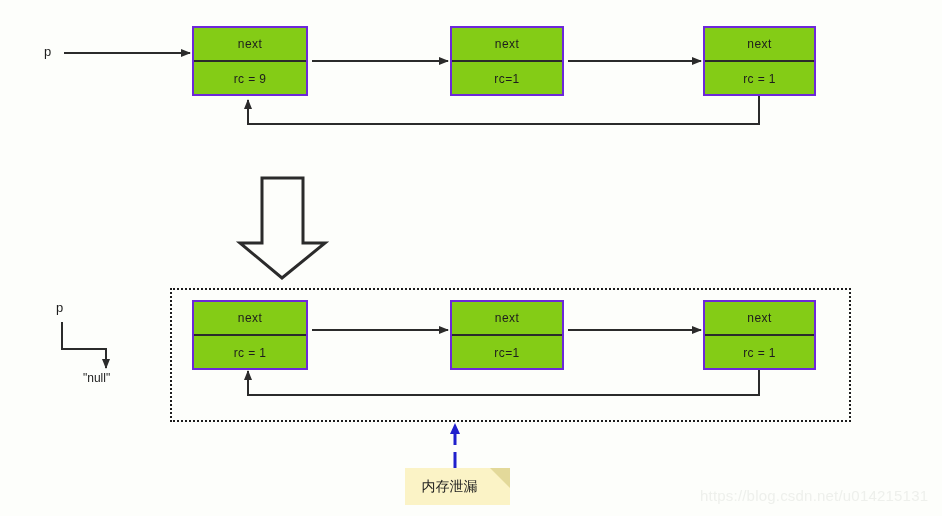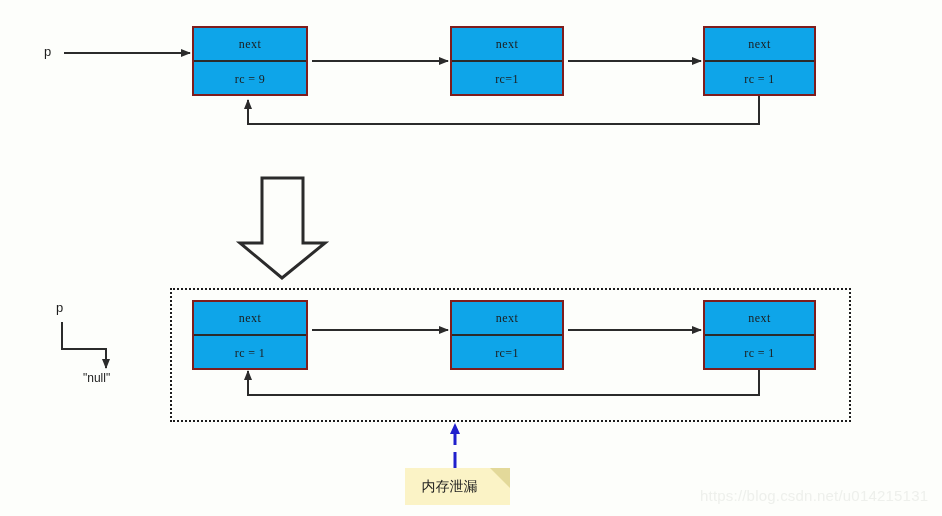--- a/index.html
+++ b/index.html
@@ -8,24 +8,23 @@
     background:#fdfefb;
     font-family:"Liberation Sans","DejaVu Sans",sans-serif;
     overflow:hidden;
     position:relative;
   }
   #stage{position:absolute;left:0;top:0;width:942px;height:516px;}
   svg.layer{position:absolute;left:0;top:0;width:942px;height:516px;}
 
   .node-box{
     position:absolute;
-    border:2px solid #7f1d1d;
-    background:#0ea5e9;
+    border:2px solid #6d28d9;
+    background:#84cc16;
     box-sizing:border-box;
-    font-family:Liberation Serif, serif;
   }
   .node-cell{
     height:34px;
     display:flex;align-items:center;justify-content:center;
     font-size:12px;color:#1d1d1d;
     letter-spacing:.4px;
     box-sizing:border-box;
   }
   .node-cell.top{border-bottom:2px solid #2b2b2b;}
 

